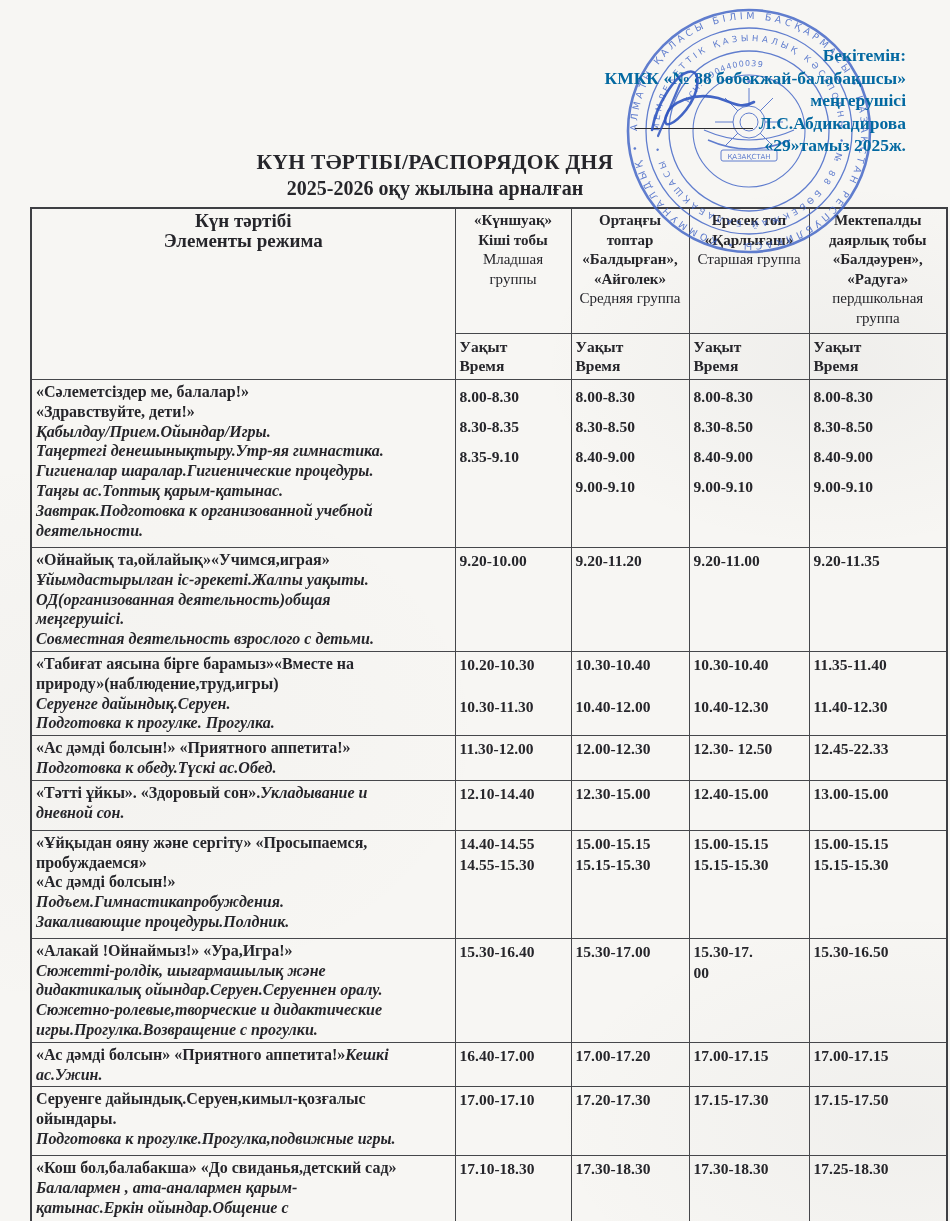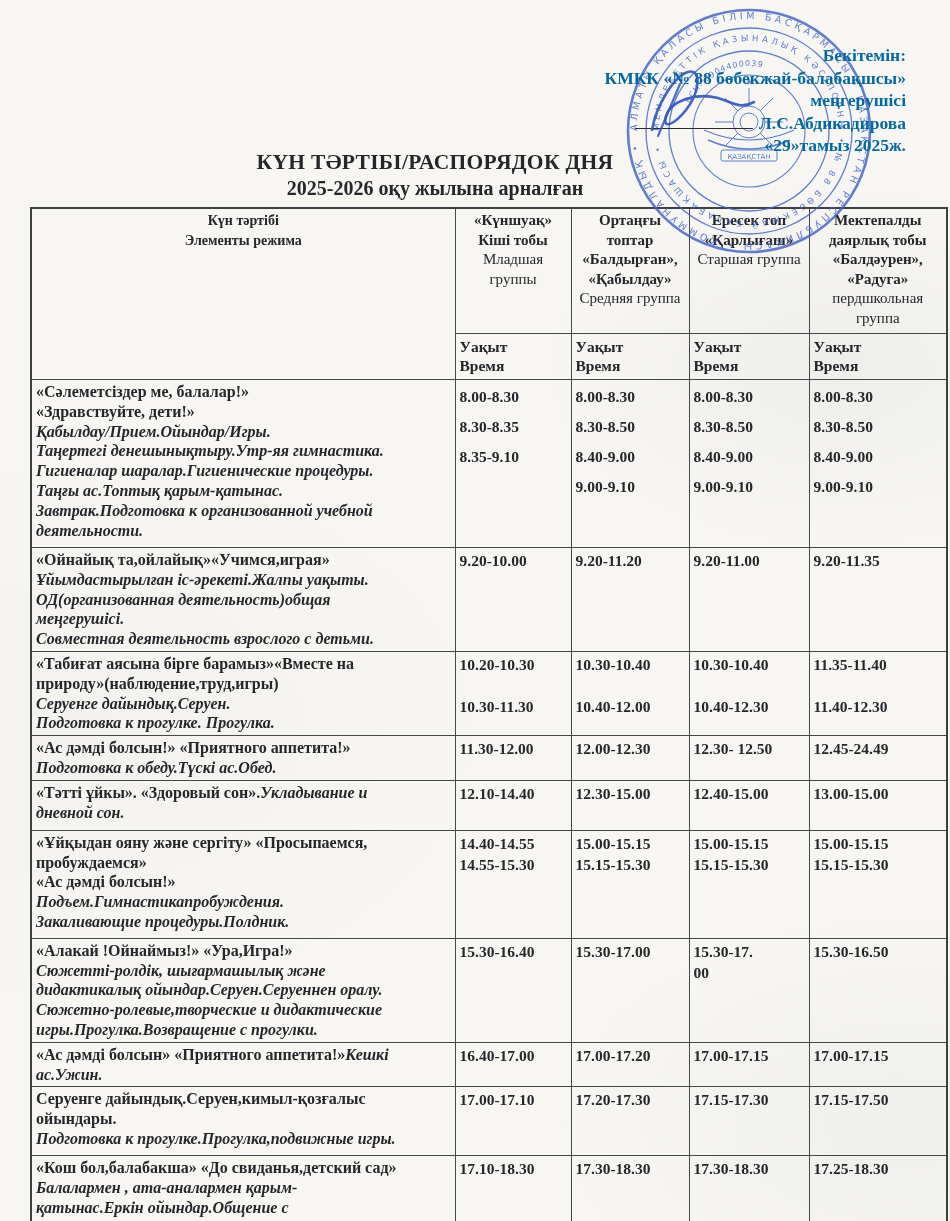--- a/index.html
+++ b/index.html
@@ -43,21 +43,21 @@
   .schedule-wrap{position:absolute; left:30px; top:207px; z-index:2;}
   table.schedule{
     border-collapse:collapse; table-layout:fixed; width:916px;
     background:transparent;
   }
   table.schedule th, table.schedule td{
     border:1.6px solid #46474b; vertical-align:top; padding:2px 4px;
   }
   table.schedule{border:2.2px solid #3e3f43;}
   th.col1-head{
-    text-align:center; font-weight:bold; font-size:14px; line-height:20px; padding-top:4px;
+    text-align:center; font-weight:bold; font-size:19px; line-height:20px; padding-top:4px;
   }
   th.group-th{
     text-align:center; font-size:15px; line-height:19.5px; padding-top:4px; font-weight:normal;
   }
   .gh-kk{font-weight:bold; display:block;}
   .gh-ru{font-weight:normal; display:block;}
   tr.group-row th{height:120px;}
   tr.time-row th{height:40px; text-align:left; font-size:15.5px; font-weight:bold; line-height:19px; padding-top:3px;}
   td.activity-cell{padding:3px 4px 3px 7px; font-size:16px; line-height:19.8px;}
   .seg-b{font-weight:bold; font-style:normal;}
@@ -146,21 +146,21 @@
       <tr class="group-row" id="group-header-row">
         <th class="col1-head" rowspan="2">
           <div>Күн  тәртібі</div>
           <div>Элементы режима</div>
         </th>
       <th class="group-th">
             <span class="gh-kk">«Күншуақ» Кіші тобы</span>
             <span class="gh-ru">Младшая группы</span>
           </th>
           <th class="group-th">
-            <span class="gh-kk">Ортаңғы топтар «Балдырған», «Қабылдау»</span>
+            <span class="gh-kk">Ортаңғы топтар «Балдырған», «Айголек»</span>
             <span class="gh-ru">Средняя группа</span>
           </th>
           <th class="group-th">
             <span class="gh-kk">Ересек топ «Қарлығаш»</span>
             <span class="gh-ru">Старшая группа</span>
           </th>
           <th class="group-th">
             <span class="gh-kk">Мектепалды даярлық тобы «Балдәурен», «Радуга»</span>
             <span class="gh-ru">пердшкольная группа</span>
           </th>
@@ -273,21 +273,21 @@
           <td class="time-cell">
             <div class="time-line">11.30-12.00</div>
           </td>
           <td class="time-cell">
             <div class="time-line">12.00-12.30</div>
           </td>
           <td class="time-cell">
             <div class="time-line">12.30- 12.50</div>
           </td>
           <td class="time-cell">
-            <div class="time-line">12.45-24.49</div>
+            <div class="time-line">12.45-22.33</div>
           </td>
         </tr>
         <tr class="r4">
           <td class="activity-cell">
             <div class="a-line"><span class="seg-b">«Тәтті ұйкы». «Здоровый сон».</span><span class="seg-bi">Укладывание и</span></div>
             <div class="a-line"><span class="seg-bi">дневной сон.</span></div>
           </td>
           <td class="time-cell">
             <div class="time-line">12.10-14.40</div>
           </td>

